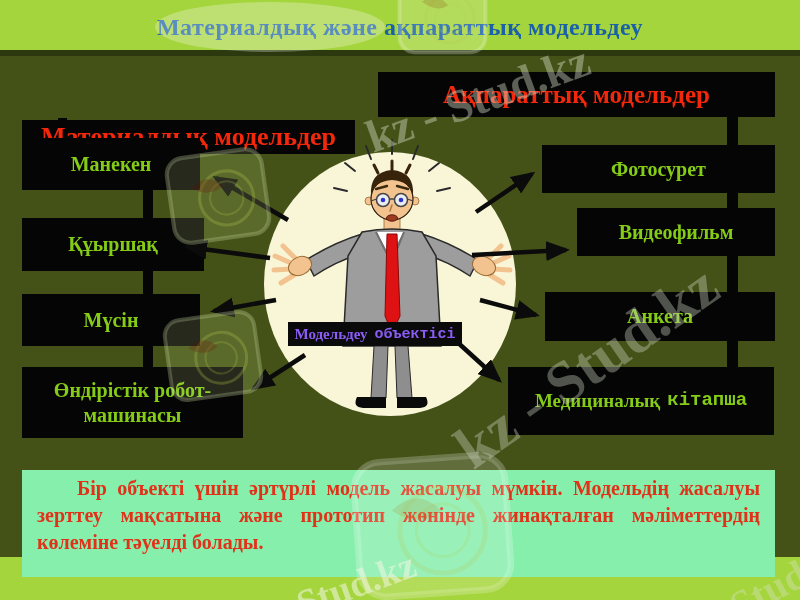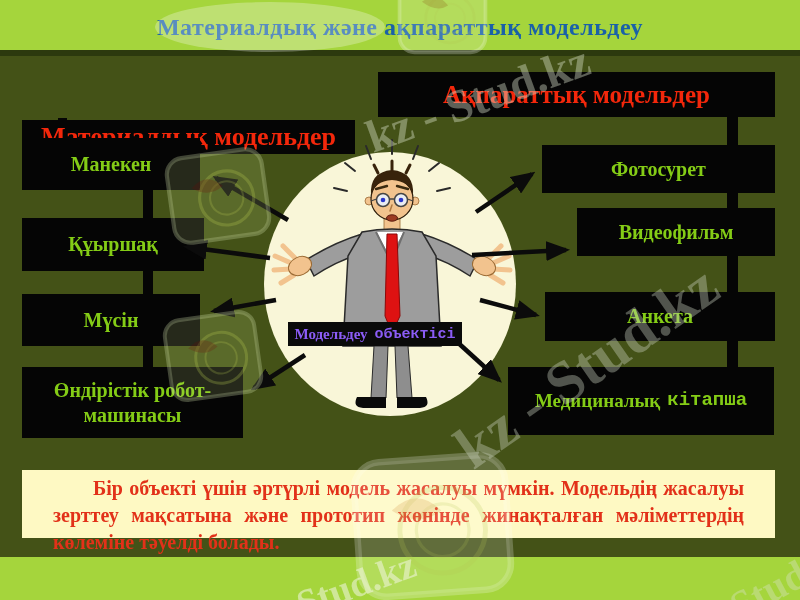--- a/index.html
+++ b/index.html
@@ -27,22 +27,22 @@
   .hdr{font-size:26px;color:#f3270b;}
   .item{font-size:20px;line-height:1.25;}
   .mixed-sans{font-family:Liberation Mono, monospace;margin-left:7px;}
   .fig-layer{position:absolute;left:0;top:0;width:800px;height:600px;z-index:4;pointer-events:none;}
   .obj-label{
     position:absolute;left:288px;top:322px;width:174px;height:24px;
     background:#0a0a0a;color:#8b5cf6;display:flex;align-items:center;justify-content:center;
     font-weight:bold;font-size:15px;z-index:5;white-space:nowrap;
   }
   .note{
-    position:absolute;left:22px;top:470px;width:753px;height:68px;
-    background:#fef9c3;box-sizing:border-box;padding:5px 31px;
+    position:absolute;left:22px;top:470px;width:753px;height:107px;
+    background:#86efac;box-sizing:border-box;padding:5px 15px;
     z-index:5;
   }
   .note p{
     margin:0;color:#e23119;font-weight:bold;font-size:20px;line-height:27px;
     text-align:justify;text-indent:40px;
   }
   .wm{position:absolute;pointer-events:none;z-index:6;}
   .wm-text{
     font-weight:bold;white-space:nowrap;transform-origin:left center;
     font-family:"Liberation Serif","DejaVu Serif",serif;

